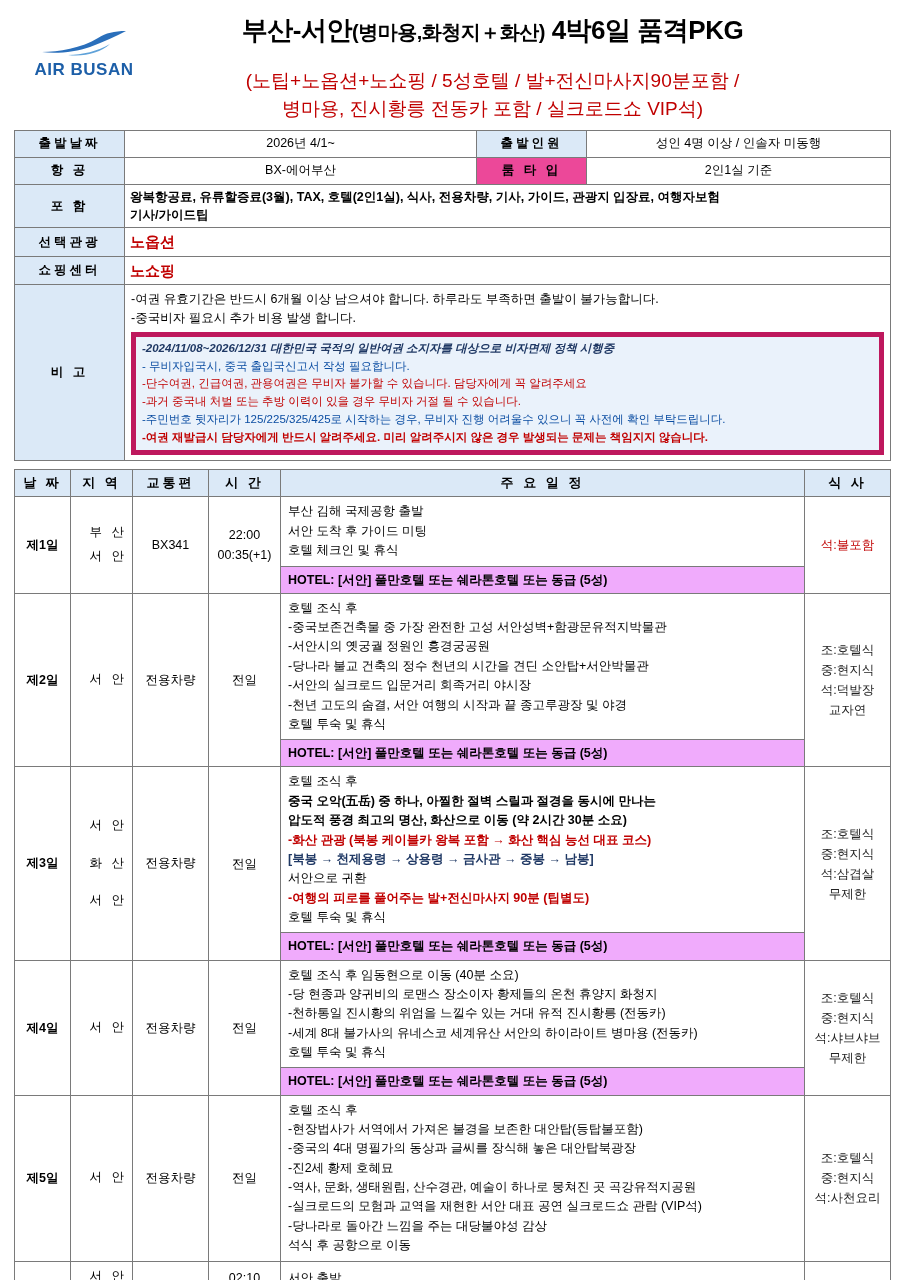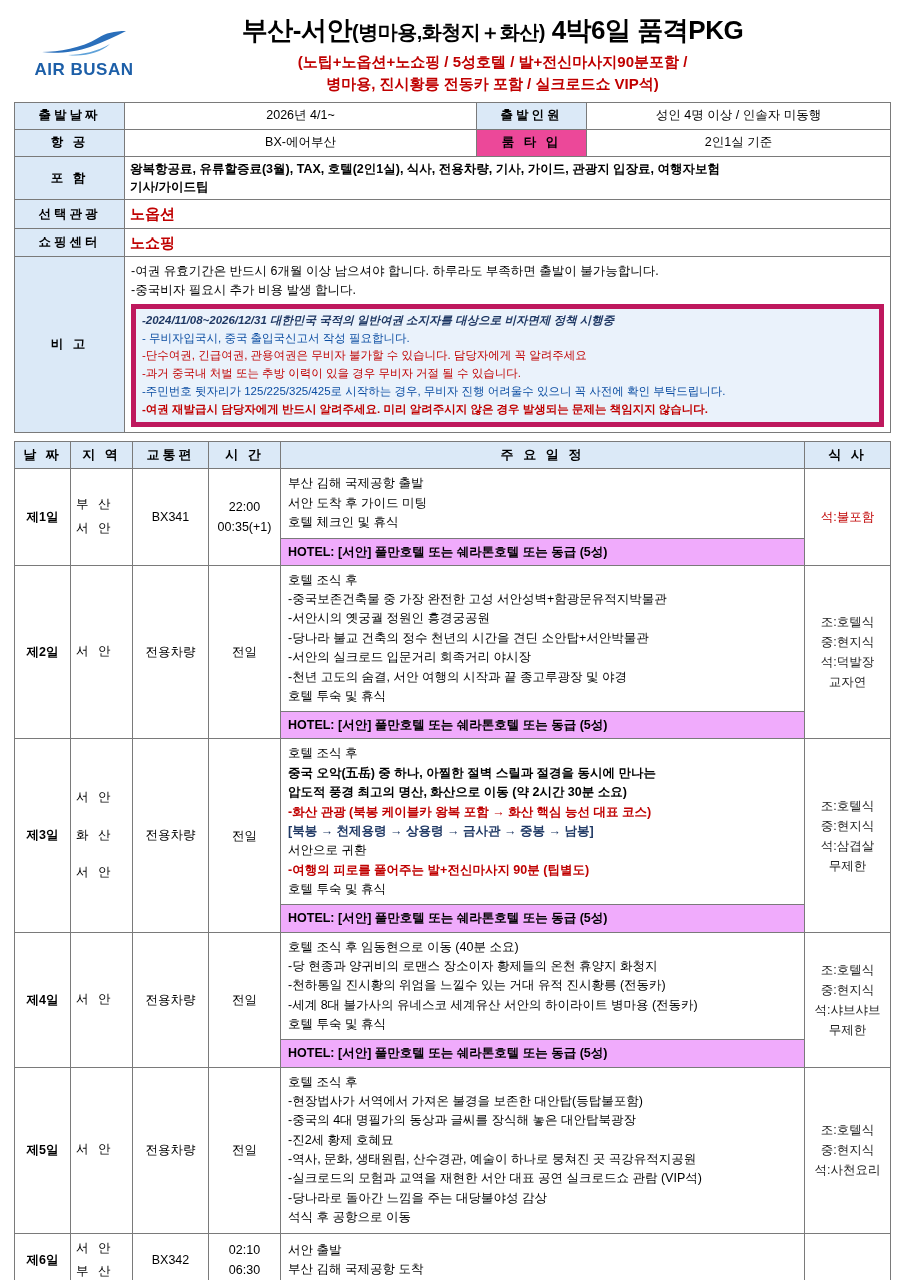--- a/index.html
+++ b/index.html
@@ -49,24 +49,24 @@
   }
   .main-title {
     font-size: 26px;
     font-weight: bold;
     letter-spacing: -0.5px;
     line-height: 1.25;
   }
   .main-title .t-small { font-size: 20px; }
   .sub-title {
     color: #c00000;
-    font-size: 15px;
-    font-weight: bold;
+    font-size: 19px;
+    font-weight: normal;
     line-height: 1.5;
-    margin-top: 4px;
+    margin-top: 20px;
   }
 
   
   table {
     border-collapse: collapse;
     width: 100%;
     table-layout: fixed;
   }
   td, th {
     border: 1px solid #7a7a7a;
@@ -130,21 +130,21 @@
   .col-day    { width: 56px; }
   .col-area   { width: 62px; }
   .col-trans  { width: 76px; }
   .col-time   { width: 72px; }
   .col-meal   { width: 86px; }
   .cell-ctr {
     text-align: center;
     font-weight: bold;
   }
   .area-cell {
-    text-align: left;
+    text-align: right;
     letter-spacing: 3px;
     line-height: 1.9;
     margin-top: 15px;
   }
   .sched {
     padding: 5px 7px;
     line-height: 1.55;
     margin-left: 16px;
   }
   .hotel-row td {

